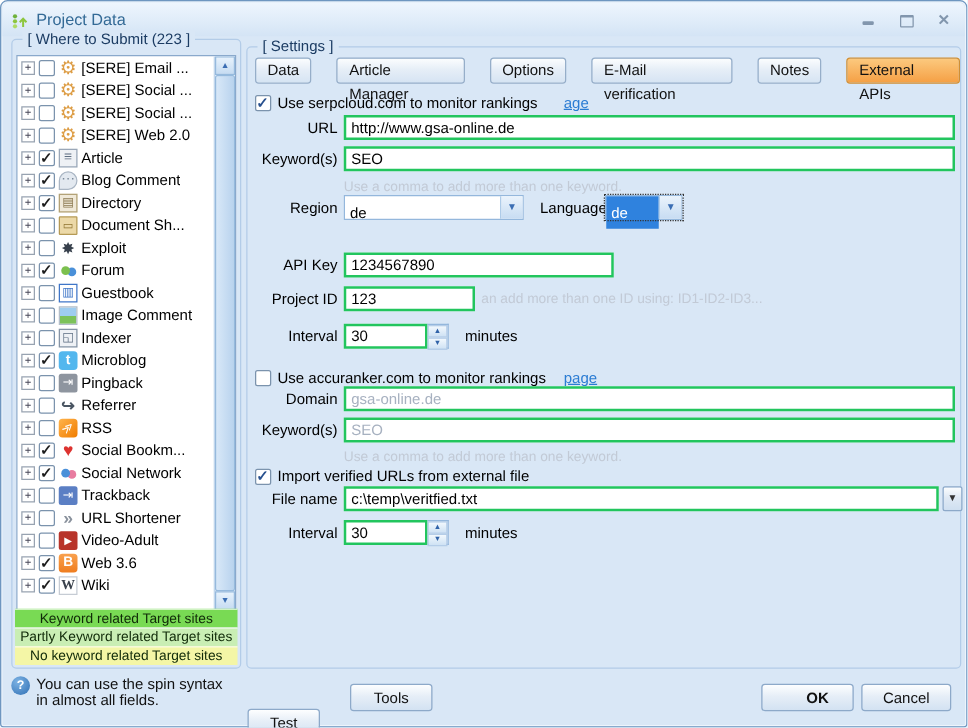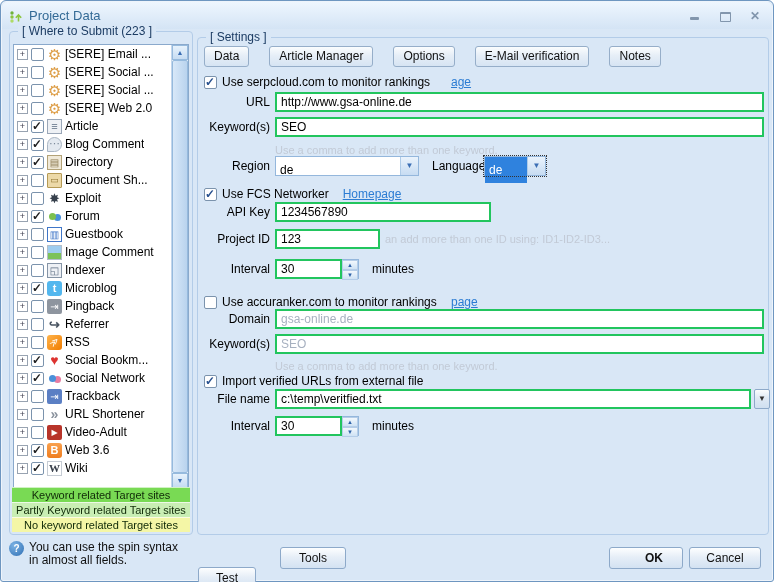--- a/index.html
+++ b/index.html
@@ -295,20 +295,21 @@
   </div>
 
   <div class="groupbox settings">
     <span class="gcaption">[ Settings ]</span>
     <div class="tabs" id="tabs">
         <div class="tab">Data</div>
         <div class="tab">Article Manager</div>
         <div class="tab">Options</div>
         <div class="tab">E-Mail verification</div>
         <div class="tab">Notes</div>
+        <div class="tab active">External APIs</div>
       </div>
 
     <div class="srow" style="top:34px">
       <span class="cb" data-checked="true"></span>
       <span class="cklabel">Use serpcloud.com to monitor rankings</span>
       <span class="link" style="position:absolute;left:247px">age</span>
     </div>
     <div class="srow" style="top:54px">
       <span class="lblcol">URL</span>
       <span class="inp" style="width:489px">http://www.gsa-online.de</span>
@@ -326,25 +327,20 @@
         <span class="val">de</span>
         <span class="arrow">▼</span>
       </span>
       <span style="margin-left:13px;width:47px;text-align:right;padding-right:5px">Language</span>
       <span class="combo selected" style="width:62px">
         <span class="val">de</span>
         <span class="arrow">▼</span>
       </span>
     </div>
 
-    <div class="srow" style="top:146px">
-      <span class="cb" data-checked="true"></span>
-      <span class="cklabel">Use FCS Networker</span>
-      <span class="link" style="margin-left:14px">Homepage</span>
-    </div>
     <div class="srow" style="top:164px">
       <span class="lblcol">API Key</span>
       <span class="inp" style="width:216px">1234567890</span>
     </div>
     <div class="srow" style="top:191px">
       <span class="lblcol">Project ID</span>
       <span class="inp" style="width:105px">123</span>
       <span class="hint" style="margin-left:5px">an add more than one ID using: ID1-ID2-ID3...</span>
     </div>
     <div class="srow" style="top:221px">

